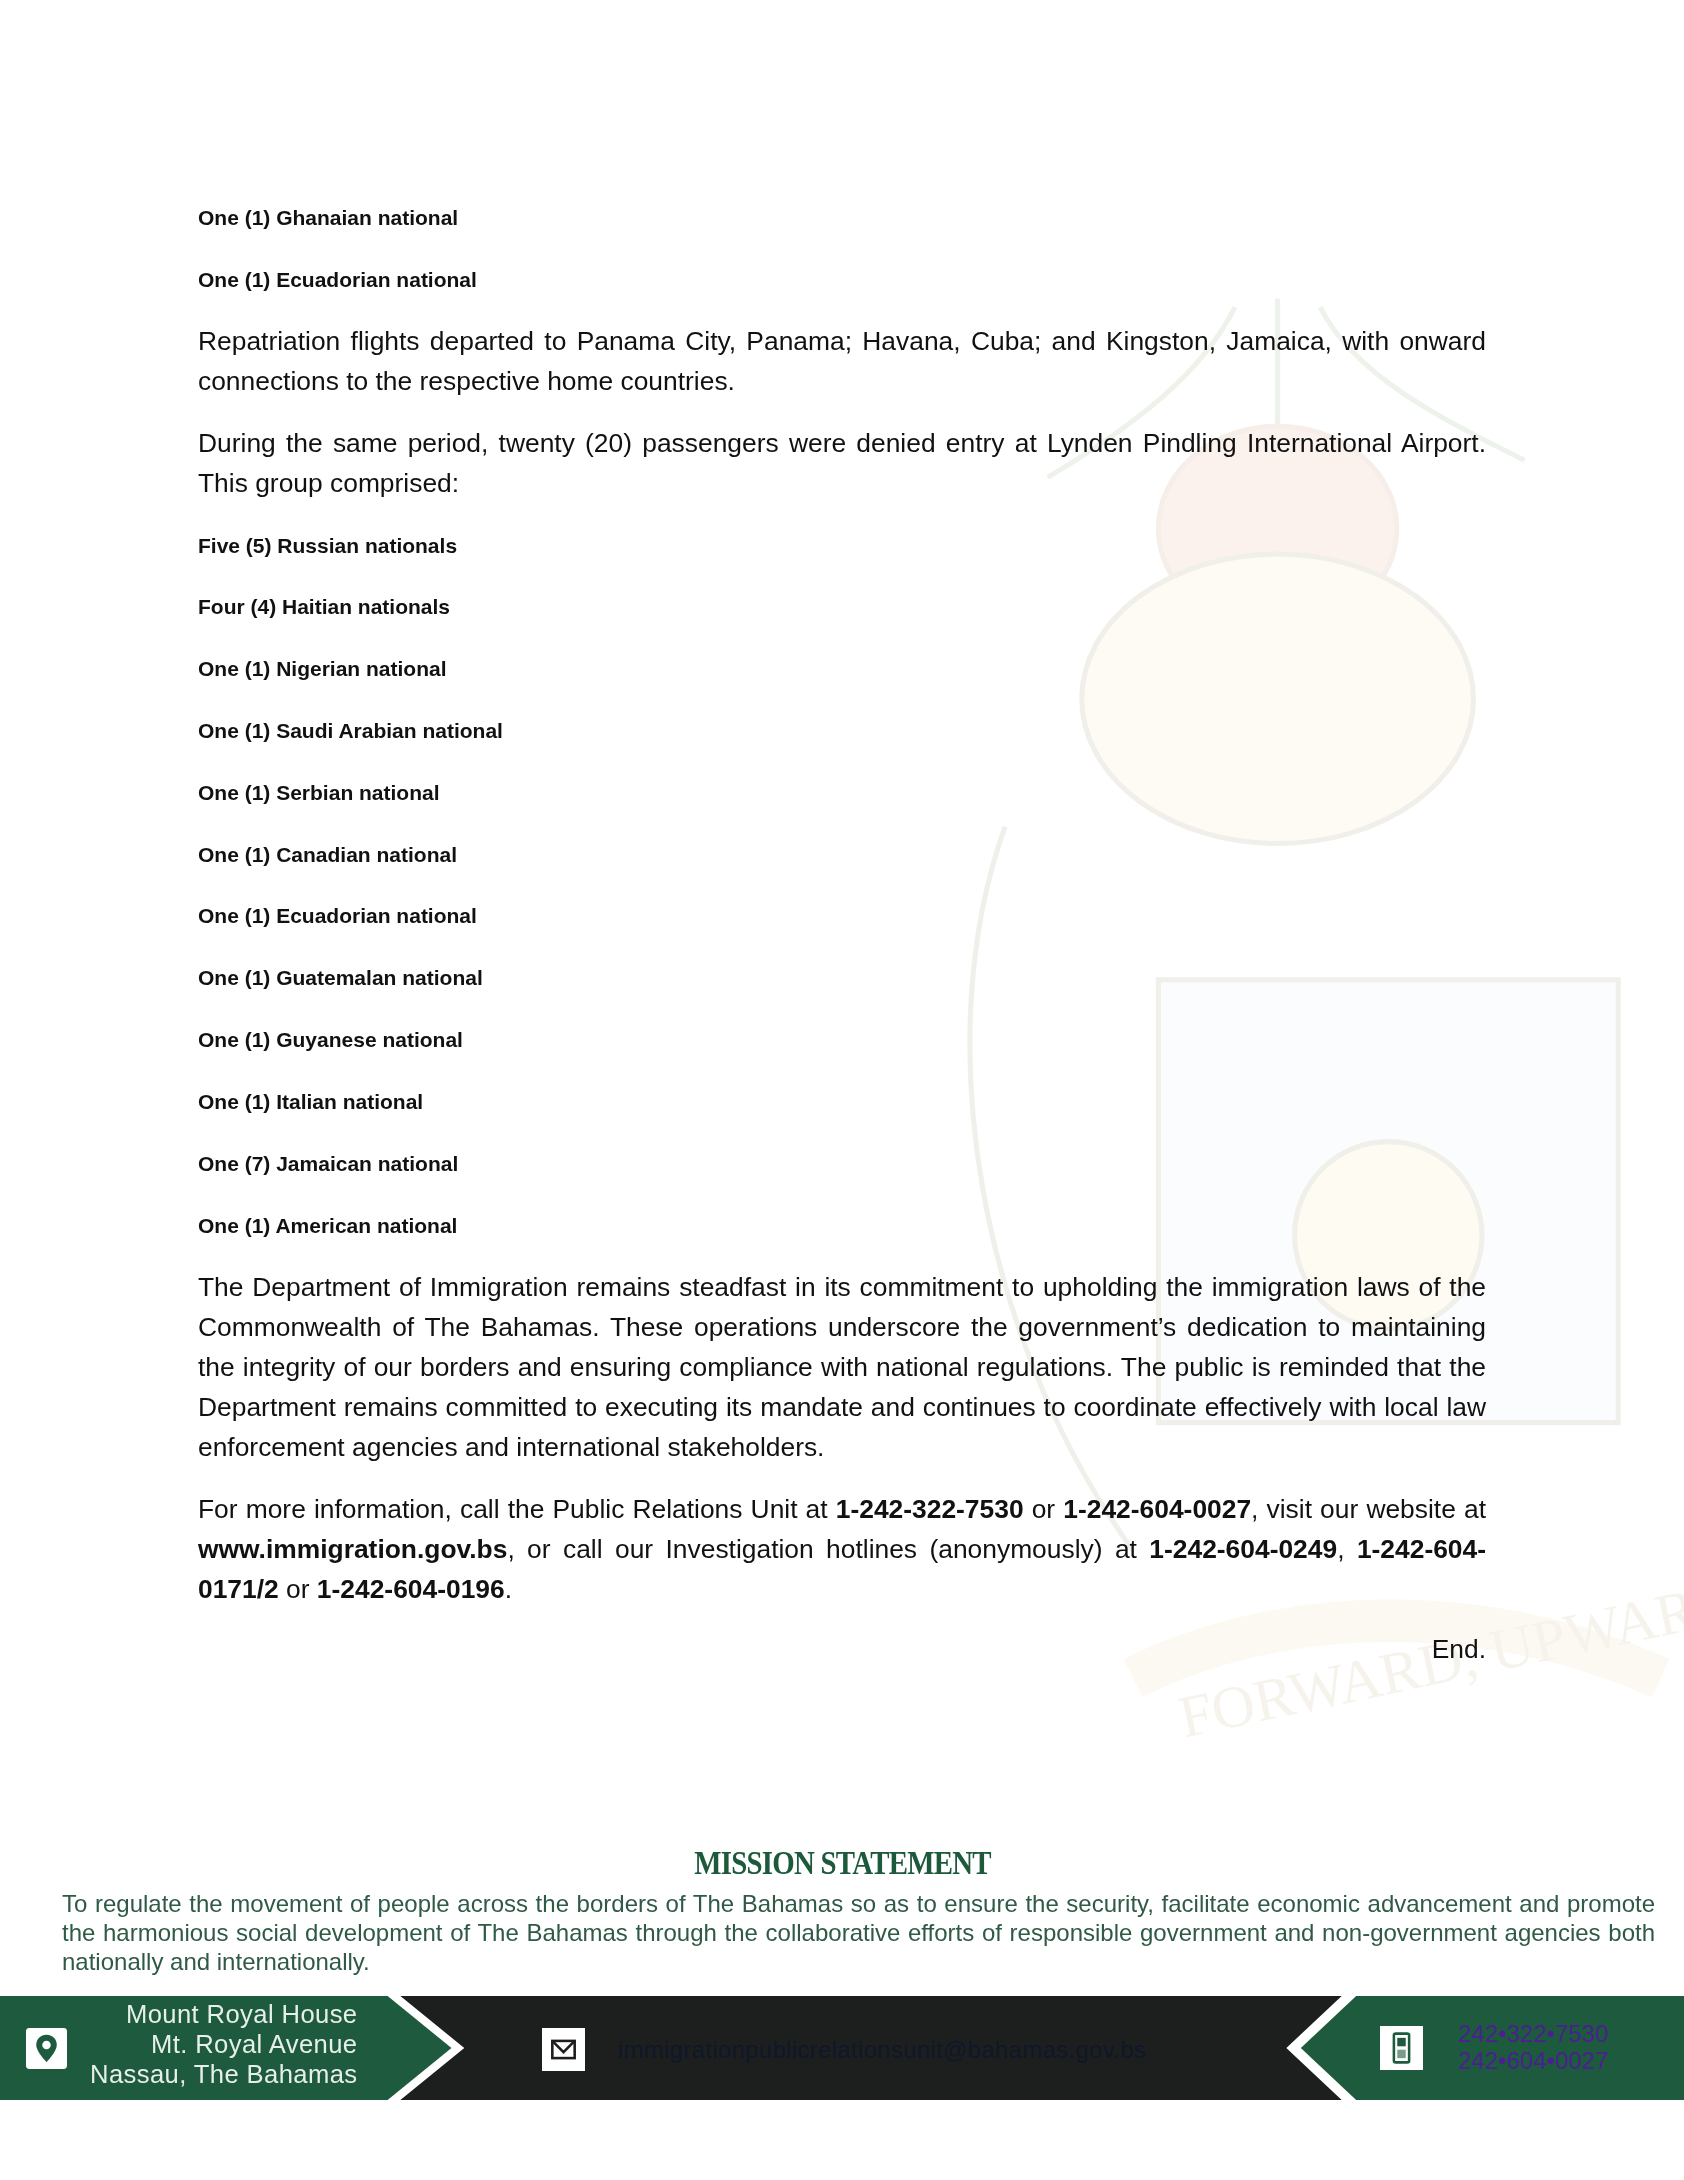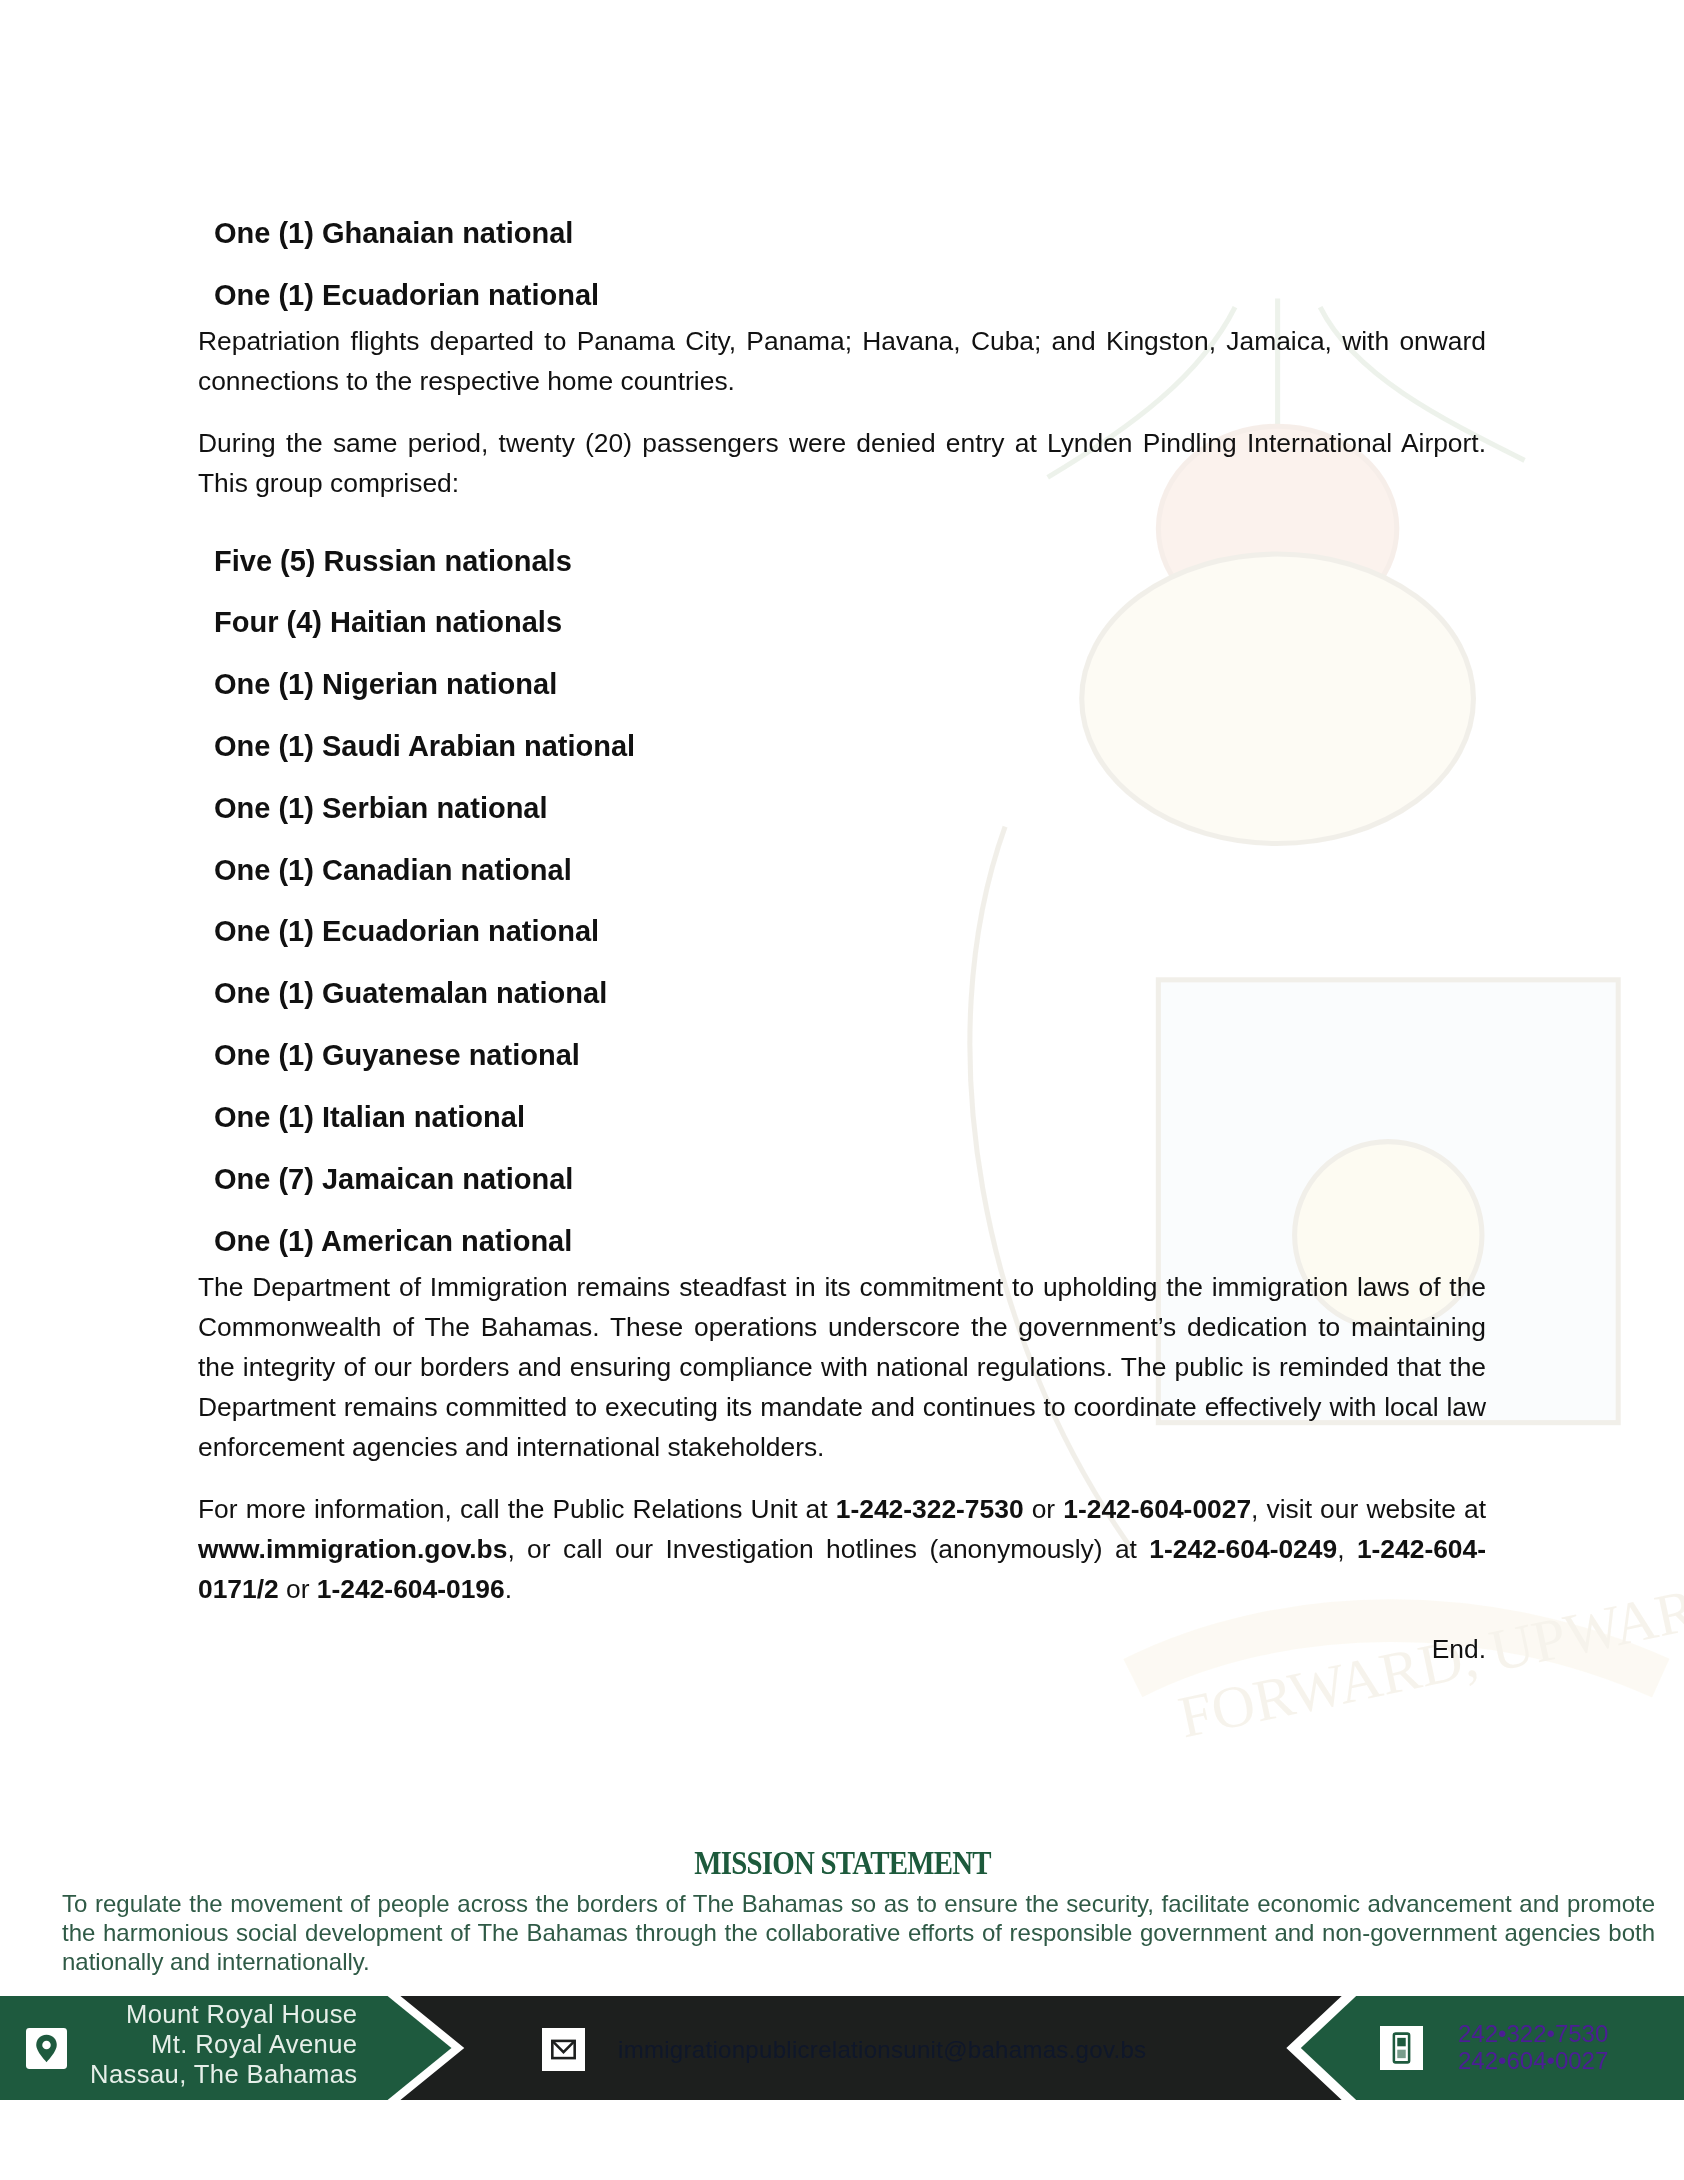--- a/index.html
+++ b/index.html
@@ -4,21 +4,21 @@
 <style>
   html, body { margin: 0; padding: 0; background: #ffffff; }
   body { width: 1685px; height: 2181px; position: relative; overflow: hidden;
          font-family: "Liberation Sans", "DejaVu Sans", sans-serif; color: #111; }
 
   
   .watermark { position: absolute; left: 877px; top: 273px; width: 808px; height: 1618px;
                opacity: 0.13; pointer-events: none; }
 
   .content { position: absolute; left: 198px; width: 1288px; top: 0; }
-  .line { position: absolute; left: 16px; font-size: 29px; line-height: 39px; white-space: nowrap; margin-top: 16px; }
+  .line { position: absolute; left: 0; font-size: 21px; line-height: 39px; white-space: nowrap; }
   .bold { font-weight: bold; }
   .para { position: absolute; left: 0; width: 1288px; font-size: 26.4px; line-height: 40px;
           text-align: justify; }
   .para b { font-weight: bold; }
   .end { position: absolute; right: 0; font-size: 26.4px; line-height: 39px; }
 
   .mission-title { position: absolute; top: 1844px; left: 0; width: 1685px; text-align: center;
                    font-family: "Liberation Serif", "DejaVu Serif", serif; font-size: 34px;
                    color: #1d5a3c; letter-spacing: -0.9px; transform: scaleX(0.85); font-weight: bold; }
   .mission-text { position: absolute; top: 1889px; left: 47px; width: 1593px; font-size: 24px;

